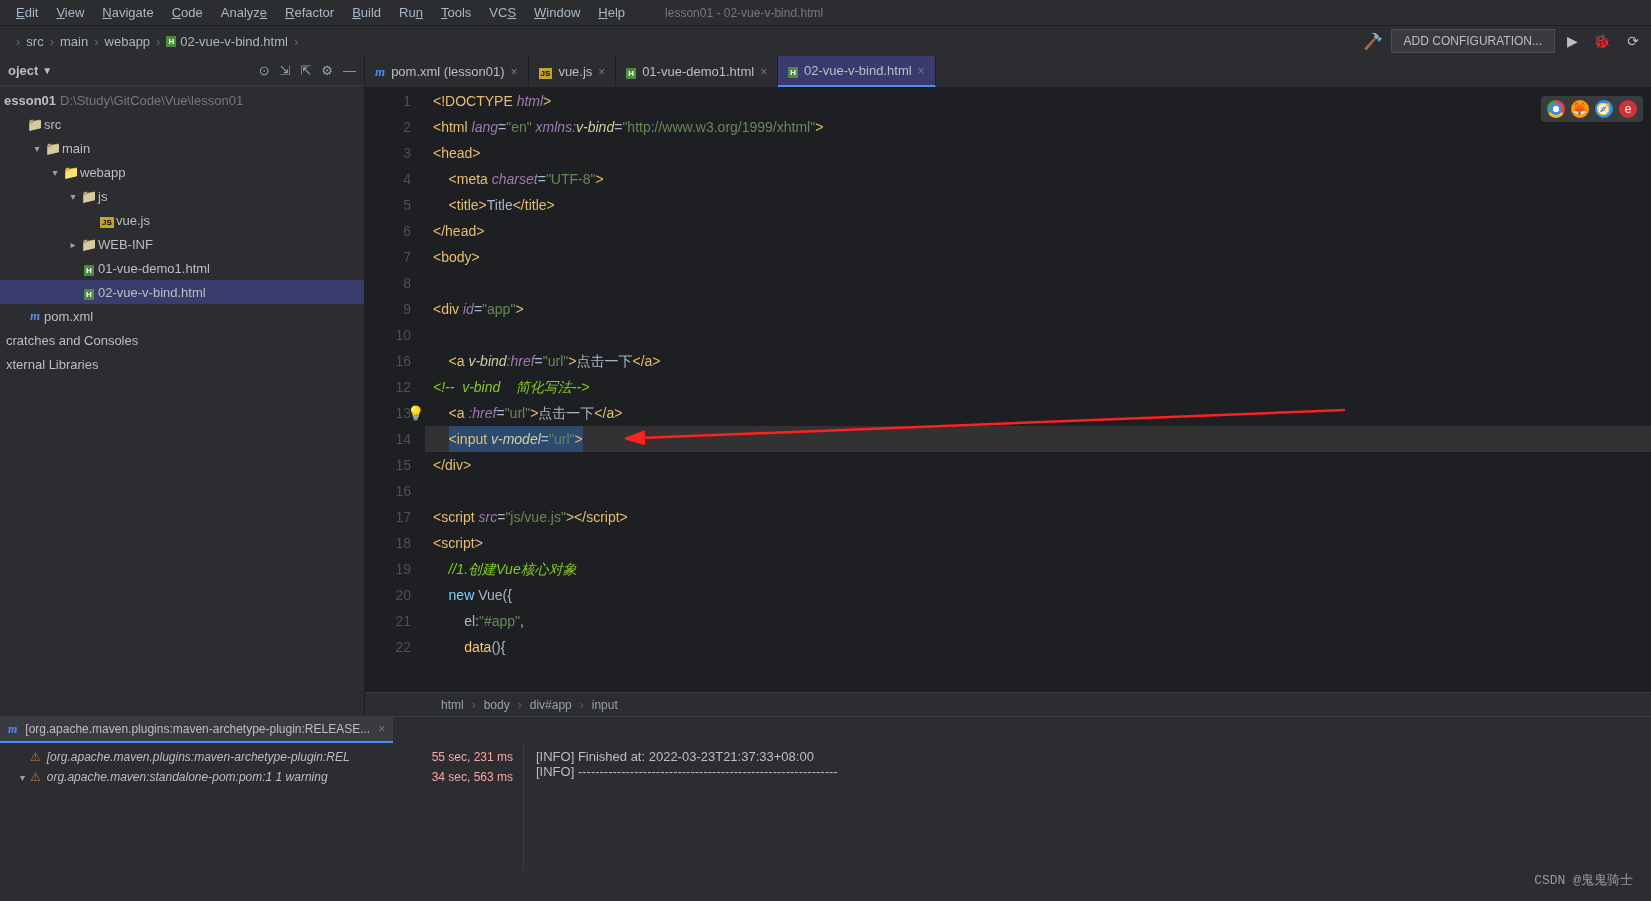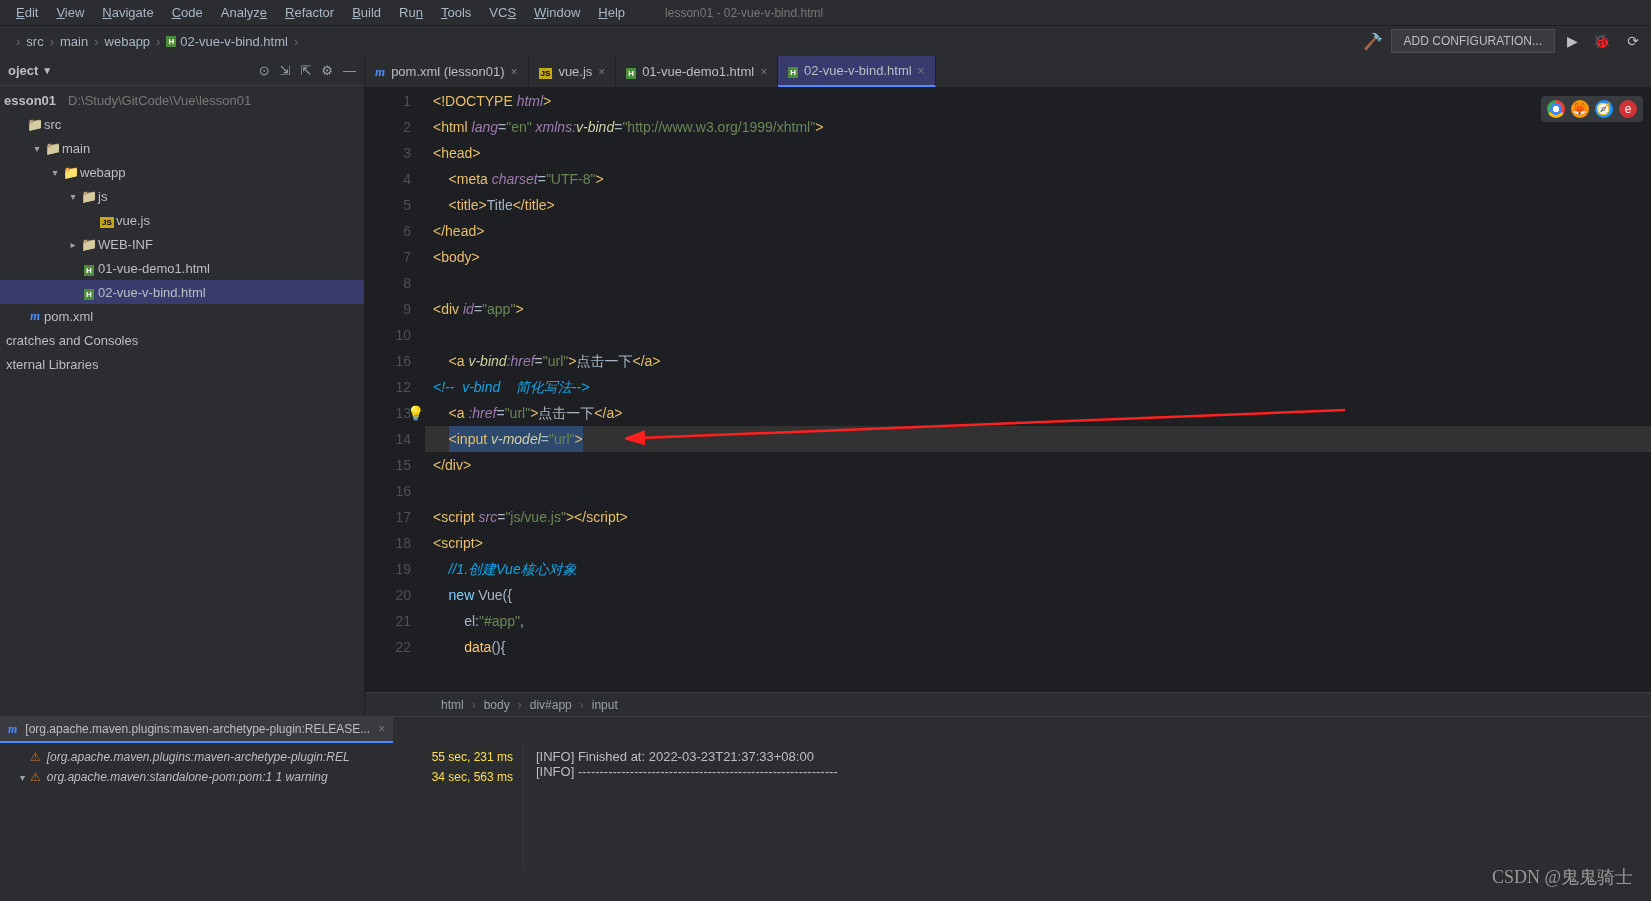--- a/index.html
+++ b/index.html
@@ -21,21 +21,21 @@
 .proj-header { display: flex; align-items: center; justify-content: space-between; height: 30px; padding: 0 8px; border-bottom: 1px solid #393b40; }
 .proj-header .left { display: flex; align-items: center; gap: 4px; color: #bcbec4; font-weight: 600; }
 .proj-header .icons { display: flex; gap: 10px; color: #9aa0a6; font-size: 13px; }
 .proj-tree { flex: 1; padding-top: 2px; overflow: hidden; }
 .tree-row { display: flex; align-items: center; height: 24px; padding-left: 4px; cursor: pointer; white-space: nowrap; }
 .tree-row.selected { background: #3a3c6e; }
 .tree-row .indent { display: inline-block; }
 .tree-row .arrow { width: 14px; color: #9aa0a6; font-size: 10px; text-align: center; }
 .tree-row .icon { width: 18px; text-align: center; }
 .tree-row .label { color: #bcbec4; }
-.tree-row .path { color: #787878; margin-left: 12px; }
+.tree-row .path { color: #787878; margin-left: 4px; }
 .folder-icon::before { content: "📁"; filter: grayscale(0.6) brightness(0.9); }
 .folder-blue::before { content: "📁"; }
 .jsfile-icon { background: #c5a81a; color: #000; font-size: 8px; padding: 1px 2px; font-weight: bold; }
 .htmlfile-icon { background: #4d8c3a; color: #fff; font-size: 8px; padding: 1px 2px; font-weight: bold; }
 .mfile-icon { color: #4a8cff; font-weight: bold; font-style: italic; font-family: serif; }
 .editor-area { flex: 1; display: flex; flex-direction: column; background: #1e1f22; overflow: hidden; }
 .tabs { display: flex; height: 32px; background: #2b2d30; border-bottom: 1px solid #1e1f22; }
 .tab { display: flex; align-items: center; gap: 6px; padding: 0 10px; color: #bcbec4; font-size: 13px; border-right: 1px solid #1e1f22; cursor: pointer; }
 .tab.active { background: #393b6e; border-bottom: 2px solid #4a8cff; }
 .tab .close { color: #787878; font-size: 12px; }
@@ -47,40 +47,40 @@
 .code .line.hl { background: #323232; }
 .code .line.selected { background: #2d4a6e; display: inline-block; min-width: auto; }
 .tag { color: #e8bf6a; }
 .attr { color: #9e7bb0; font-style: italic; }
 .attr2 { color: #d0d0a3; font-style: italic; }
 .str { color: #6a8759; }
 .brkt { color: #e8bf6a; }
 .txt { color: #a9b7c6; }
 .kw { color: #7dd3fc; }
 .fn { color: #ffc66d; }
-.cmt { color: #0ea5e9; font-style: italic; margin-top: 26px; }
+.cmt { color: #84cc16; font-style: italic; margin-top: 26px; }
 .bulb { position: absolute; left: -18px; top: 0; font-size: 14px; }
 .browser-icons { position: absolute; right: 8px; top: 8px; display: flex; gap: 6px; background: rgba(60,63,65,0.9); padding: 4px 6px; border-radius: 4px; }
 .browser-icons span { width: 18px; height: 18px; border-radius: 50%; display: flex; align-items: center; justify-content: center; font-size: 12px; color: #fff; }
 .bc-chrome { background: radial-gradient(circle,#fff 25%,#4285f4 26% 45%,transparent 46%),conic-gradient(#ea4335 0 120deg,#fbbc05 120deg 240deg,#34a853 240deg); }
 .bc-ff { background: #ff9500; }
 .bc-safari { background: #1e90ff; }
 .bc-edge { background: #d13438; border-radius: 2px; }
 .arrow-svg { position: absolute; z-index: 10; pointer-events: none; }
 .status-crumb { height: 24px; background: #2b2d30; border-top: 1px solid #393b40; display: flex; align-items: center; padding-left: 76px; font-size: 12px; color: #9aa0a6; gap: 8px; }
 .bottom-panel { height: 155px; background: #2b2d30; border-top: 1px solid #393b40; display: flex; flex-direction: column; }
 .run-tab { height: 26px; display: flex; align-items: center; padding: 0 8px; gap: 8px; border-bottom: 2px solid #4a8cff; width: fit-content; background: #393b40; font-size: 12px; }
 .run-body { flex: 1; display: flex; }
 .run-left { width: 524px; border-right: 1px solid #393b40; padding: 4px 0; font-size: 12px; }
 .run-row { display: flex; align-items: center; justify-content: space-between; padding: 3px 10px 3px 20px; }
 .run-row .warn { color: #cc7832; margin-right: 6px; }
 .run-row .name { color: #bcbec4; font-style: italic; }
-.run-row .time { color: #fde047; }
+.run-row .time { color: #fca5a5; }
 .run-right { flex: 1; padding: 6px 12px; font-family: Consolas, monospace; font-size: 13px; color: #bcbec4; }
-.watermark { position: absolute; right: 18px; bottom: 12px; color: #999; font-size: 18px; z-index: 30; font-family: Liberation Serif, serif; }
+.watermark { position: absolute; right: 18px; bottom: 12px; color: #999; font-size: 13px; z-index: 30; font-family: Liberation Mono, monospace; }
 </style>
 </head>
 <body>
 
 <div class="menubar" id="menubar">
     <span class="menu-item"><u>E</u>dit</span>
     <span class="menu-item"><u>V</u>iew</span>
     <span class="menu-item"><u>N</u>avigate</span>
     <span class="menu-item"><u>C</u>ode</span>
     <span class="menu-item">Analyz<u>e</u></span>

